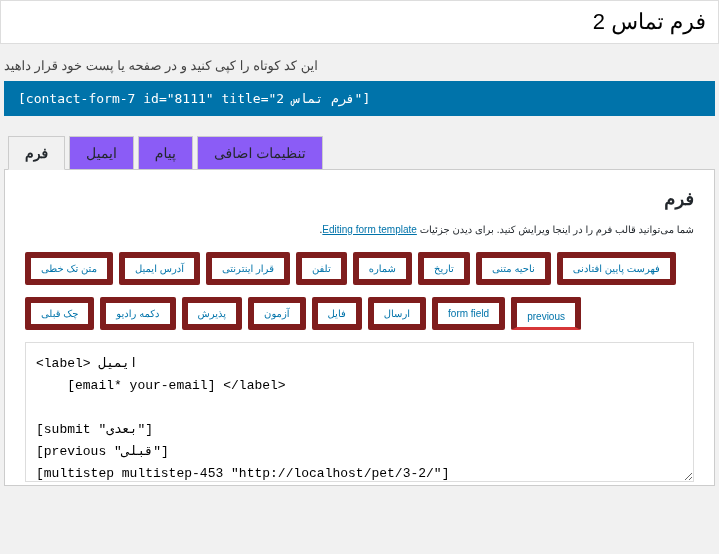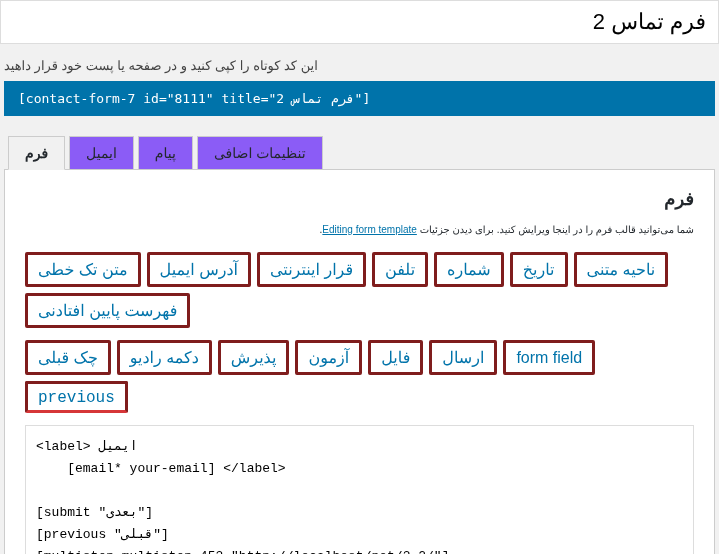--- a/index.html
+++ b/index.html
@@ -9,22 +9,22 @@
 .subtitle { font-size: 13px; color: #444; margin: 6px 4px 8px; text-align: left; }
 .shortcode-box { background: #0073aa; color: #fff; padding: 10px 14px; font-family: Consolas, monospace; font-size: 13px; direction: ltr; text-align: left; margin: 0 4px 20px; }
 .tabs { display: flex; flex-direction: row-reverse; justify-content: flex-start; border-bottom: 1px solid #ccc; margin: 0 4px; }
 .tab { padding: 8px 16px; background: #8b5cf6; border: 1px solid #ccc; border-bottom: none; margin-left: 4px; cursor: pointer; font-size: 14px; }
 .tab.active { background: #f1f1f1; border-bottom: 1px solid #f1f1f1; margin-bottom: -1px; font-weight: bold; }
 .panel { background: #fff; border: 1px solid #ccc; border-top: none; margin: 0 4px; padding: 18px 20px 0; }
 .panel h2 { font-size: 18px; font-weight: bold; margin-bottom: 12px; }
 .panel-desc { font-size: 10px; margin-bottom: 14px; line-height: 1.6; }
 .panel-desc a { color: #0073aa; text-decoration: underline; }
 .tag-buttons { display: flex; flex-wrap: wrap; gap: 6px; flex-direction: row-reverse; justify-content: flex-start; margin-bottom: 12px; }
-.tag-btn { background: #fff; border: 3px solid #7f1d1d; color: #0073aa; padding: 5px 10px; font-size: 16px; cursor: pointer; font-family: inherit; border-radius: 2px; }
-.tag-btn.highlighted { border-bottom: 3px solid #d63638; padding-bottom: 3px; font-family: Liberation Mono, monospace; }
+.tag-btn { background: #fff; border: 6px solid #7f1d1d; color: #0073aa; padding: 5px 10px; font-size: 10px; cursor: pointer; font-family: inherit; border-radius: 2px; }
+.tag-btn.highlighted { border-bottom: 3px solid #d63638; padding-bottom: 3px; }
 .code-area { width: 100%; border: 1px solid #ddd; background: #fff; font-family: Consolas, "Courier New", monospace; font-size: 13px; padding: 10px; direction: ltr; text-align: left; line-height: 1.7; min-height: 140px; resize: vertical; white-space: pre; overflow: auto; }
 </style>
 </head>
 <body>
 
 <div class="wrap">
   <input type="text" class="title-input" value="فرم تماس 2" style="">
   <div class="subtitle">این کد کوتاه را کپی کنید و در صفحه یا پست خود قرار داهید</div>
   <div class="shortcode-box">[contact-form-7 id="8111" title="فرم تماس 2"]</div>
 

